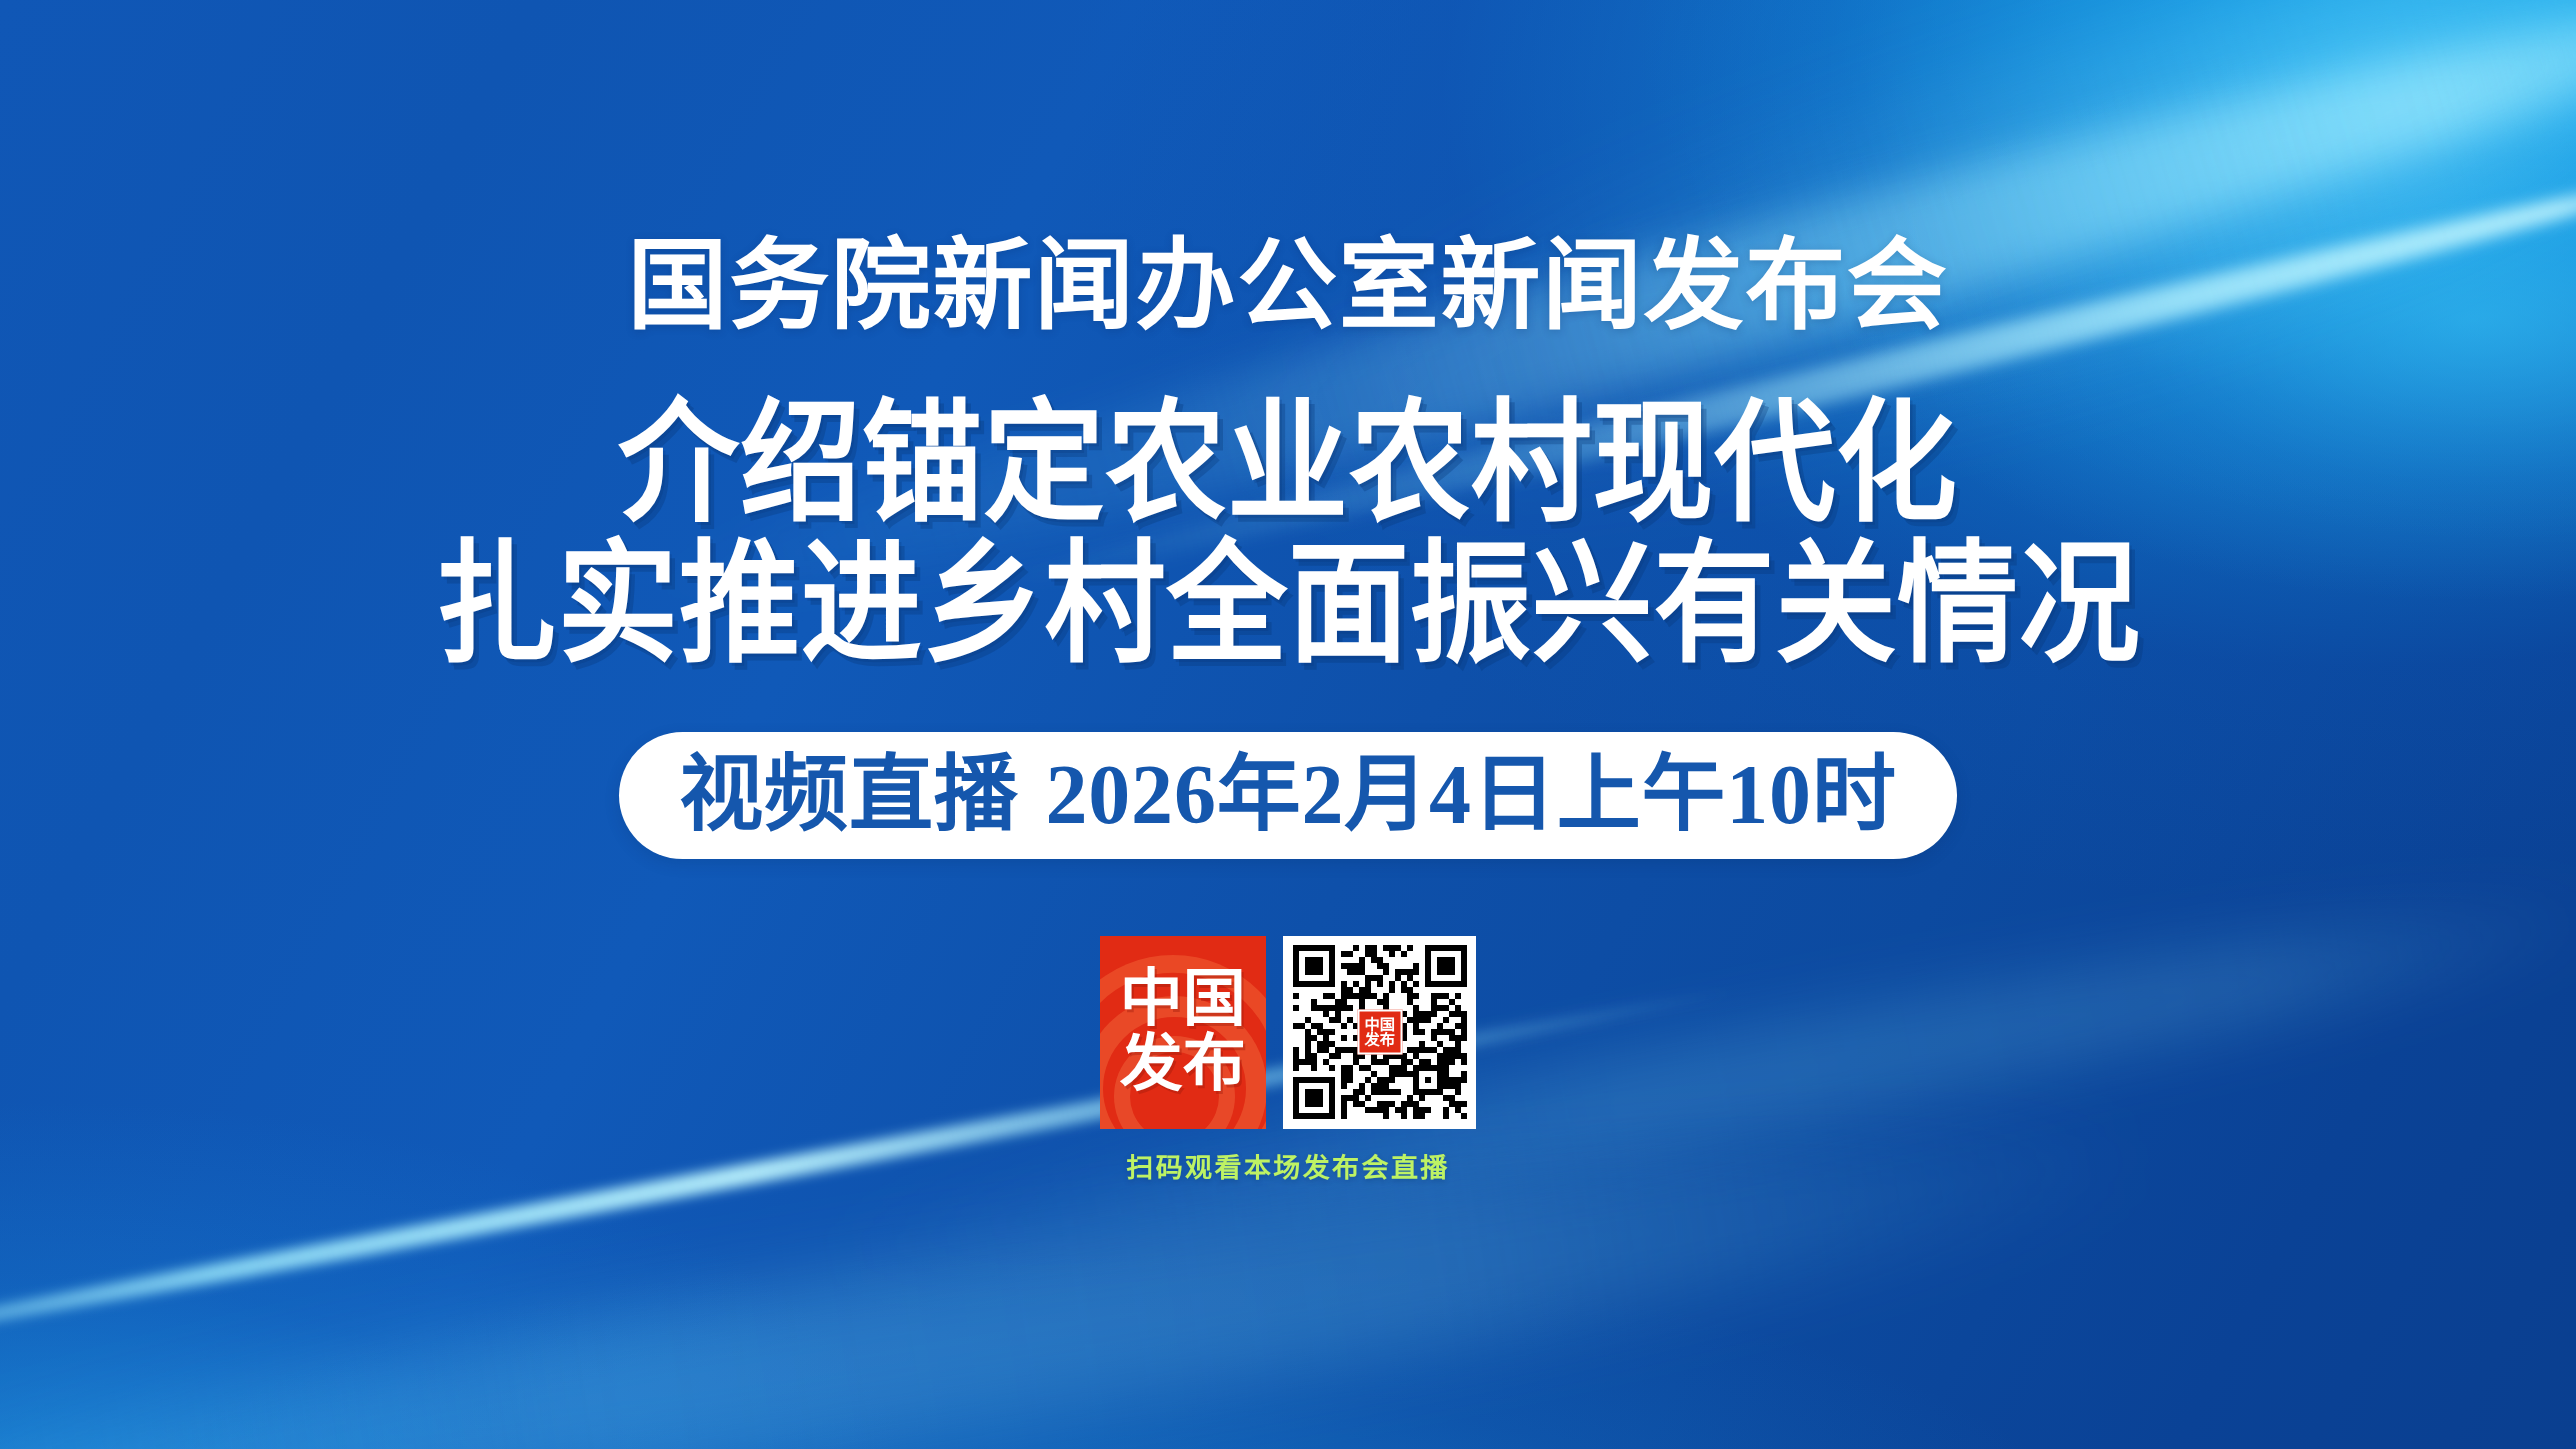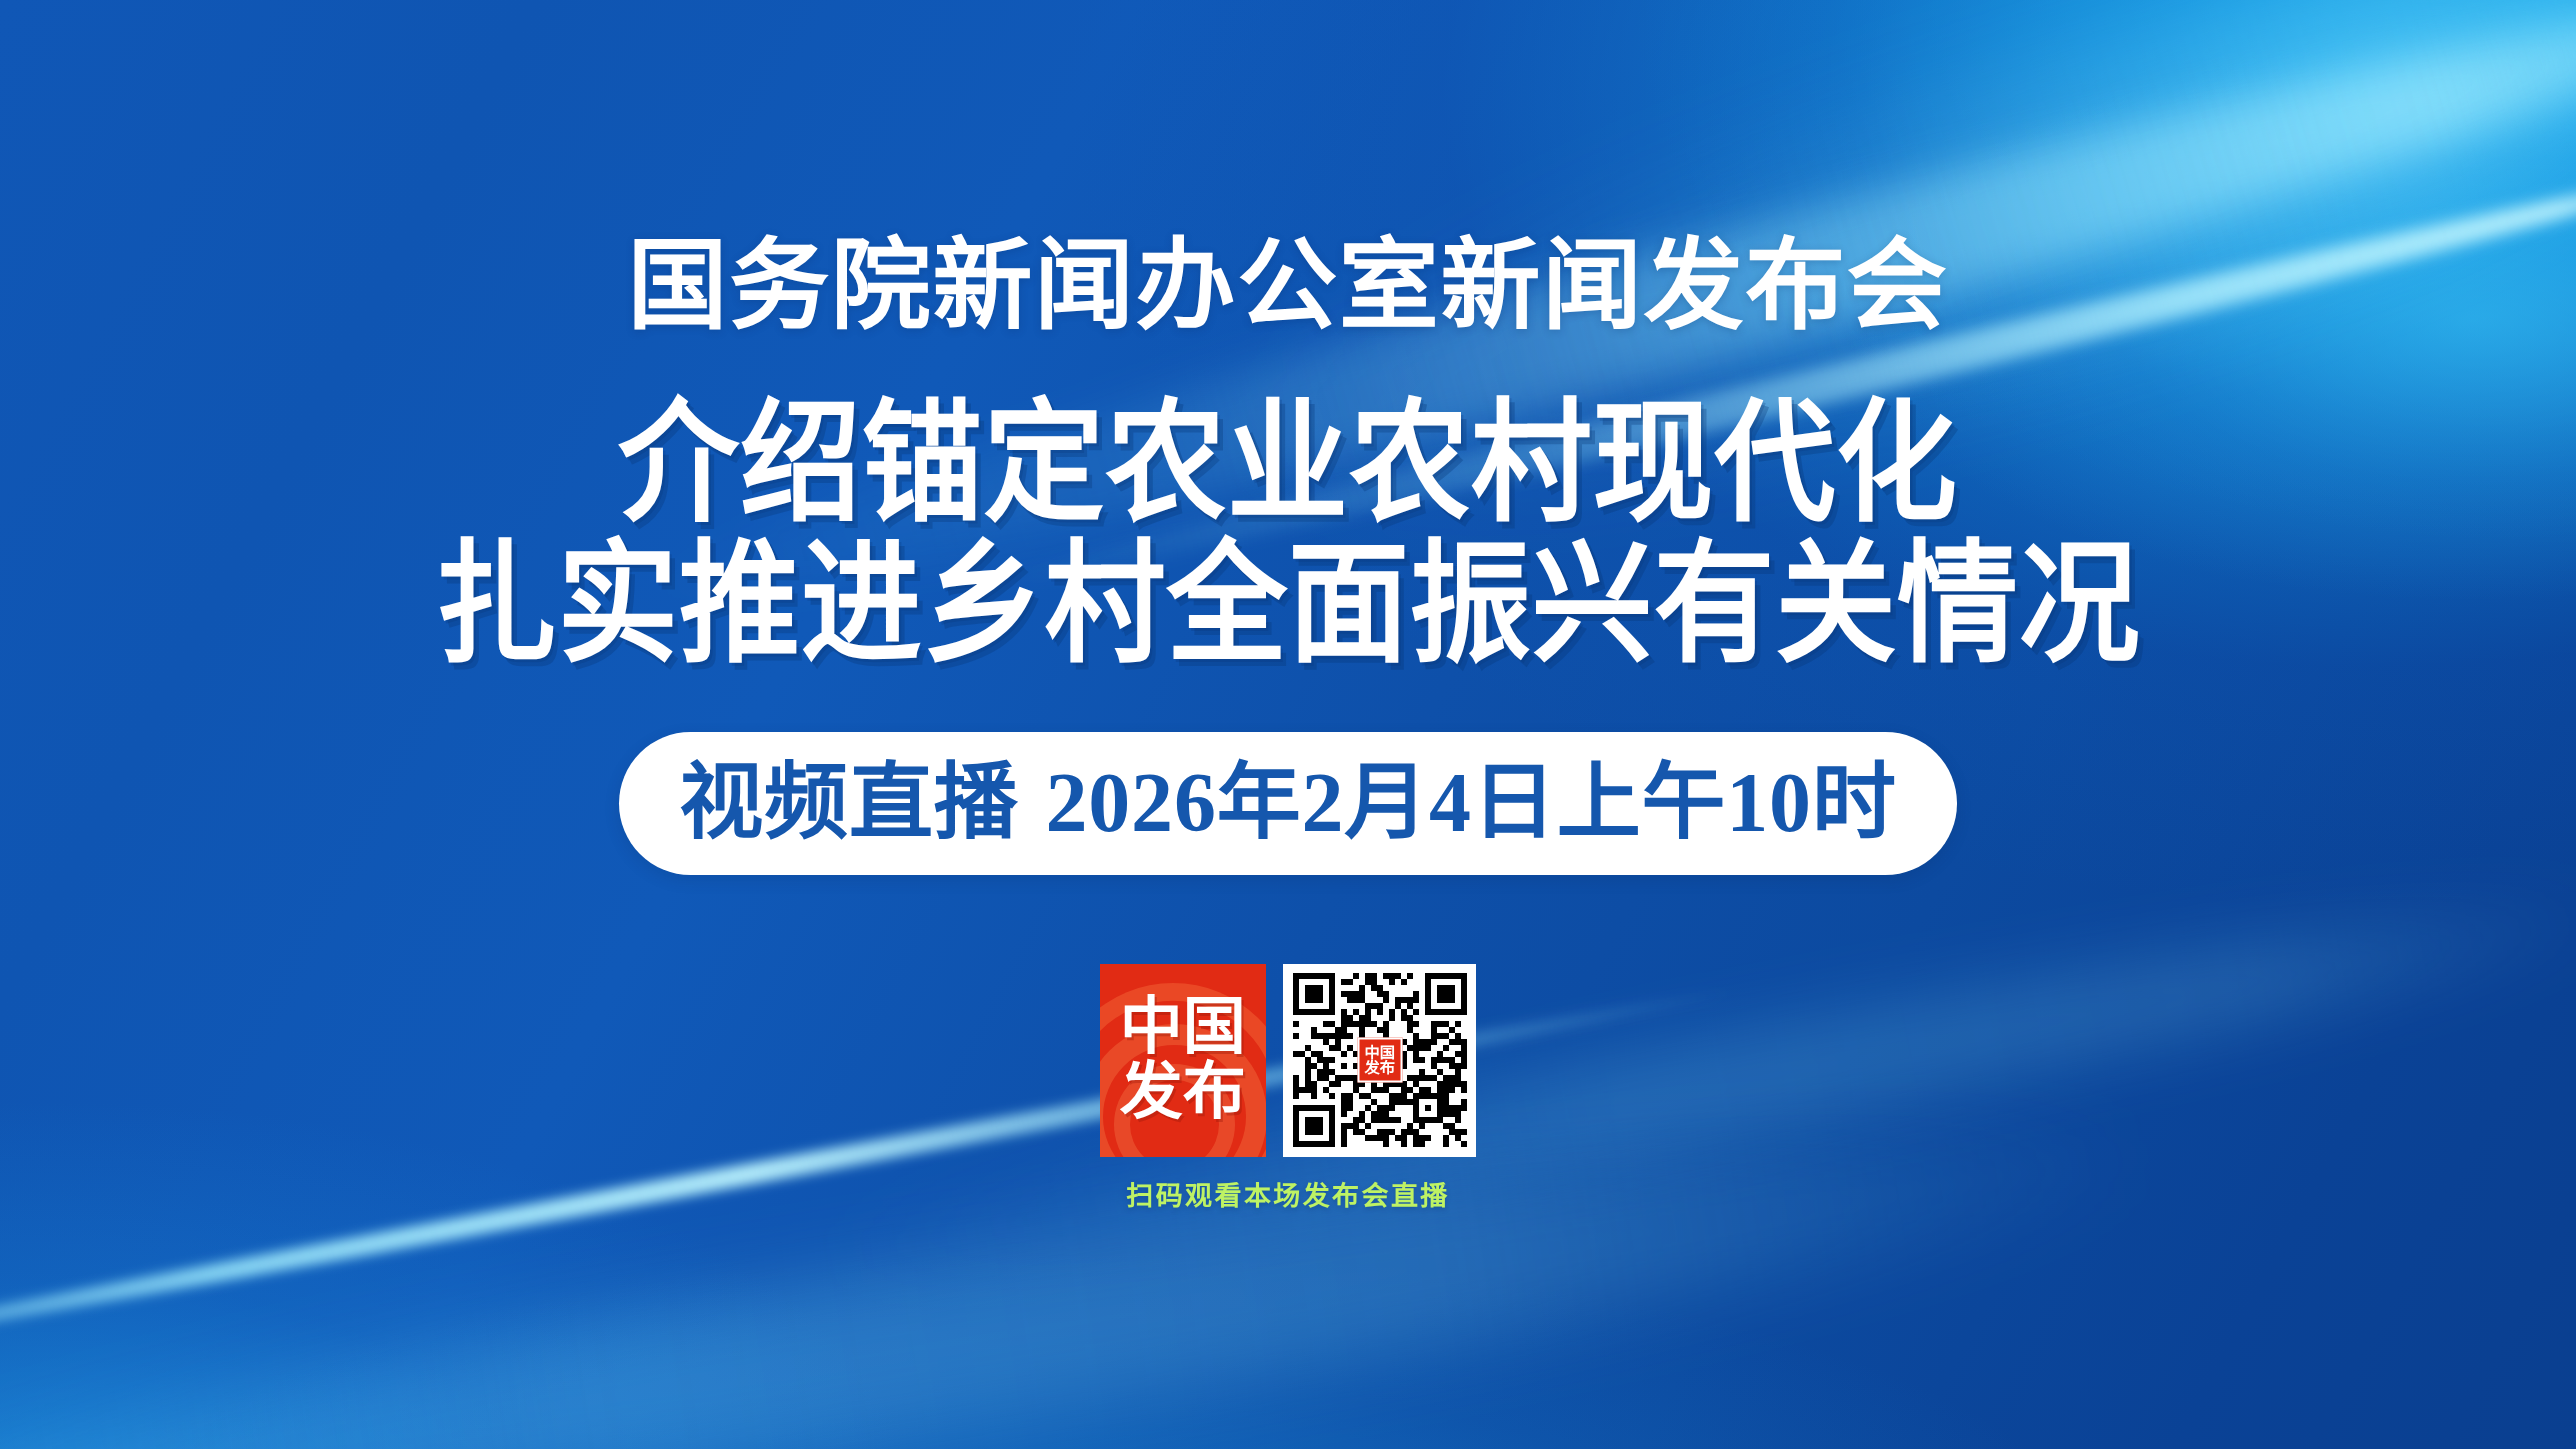--- a/index.html
+++ b/index.html
@@ -202,21 +202,21 @@
   .headline-line.l1 { font-size: 121px; }
   .headline-line.l2 { font-size: 121px; }
 
   
   .live-pill {
     margin-top: 69px;
     display: inline-flex;
     align-items: center;
     justify-content: center;
     height: 127px;
-    padding: 8px 60px;
+    padding: 0 60px;
     border-radius: 804px;
     background: #ffffff;
     box-shadow: 0 4.8px 14.5px rgba(4,36,88,0.16);
   }
   .live-pill-text {
     font-family: "Liberation Serif", "DejaVu Serif", serif;
     font-weight: 700;
     font-size: 84px;
     line-height: 1;
     color: #1557ad;
@@ -229,21 +229,20 @@
   .footer {
     margin-top: 77px;
     display: flex;
     flex-direction: column;
     align-items: center;
   }
   .marks {
     display: flex;
     align-items: stretch;
     gap: 17.7px;
-    margin-top: 12px;
   }
 
   
   .brand-tile {
     position: relative;
     width: 166px;
     height: 193px;
     background: #e12b14;
     overflow: hidden;
     display: flex;

